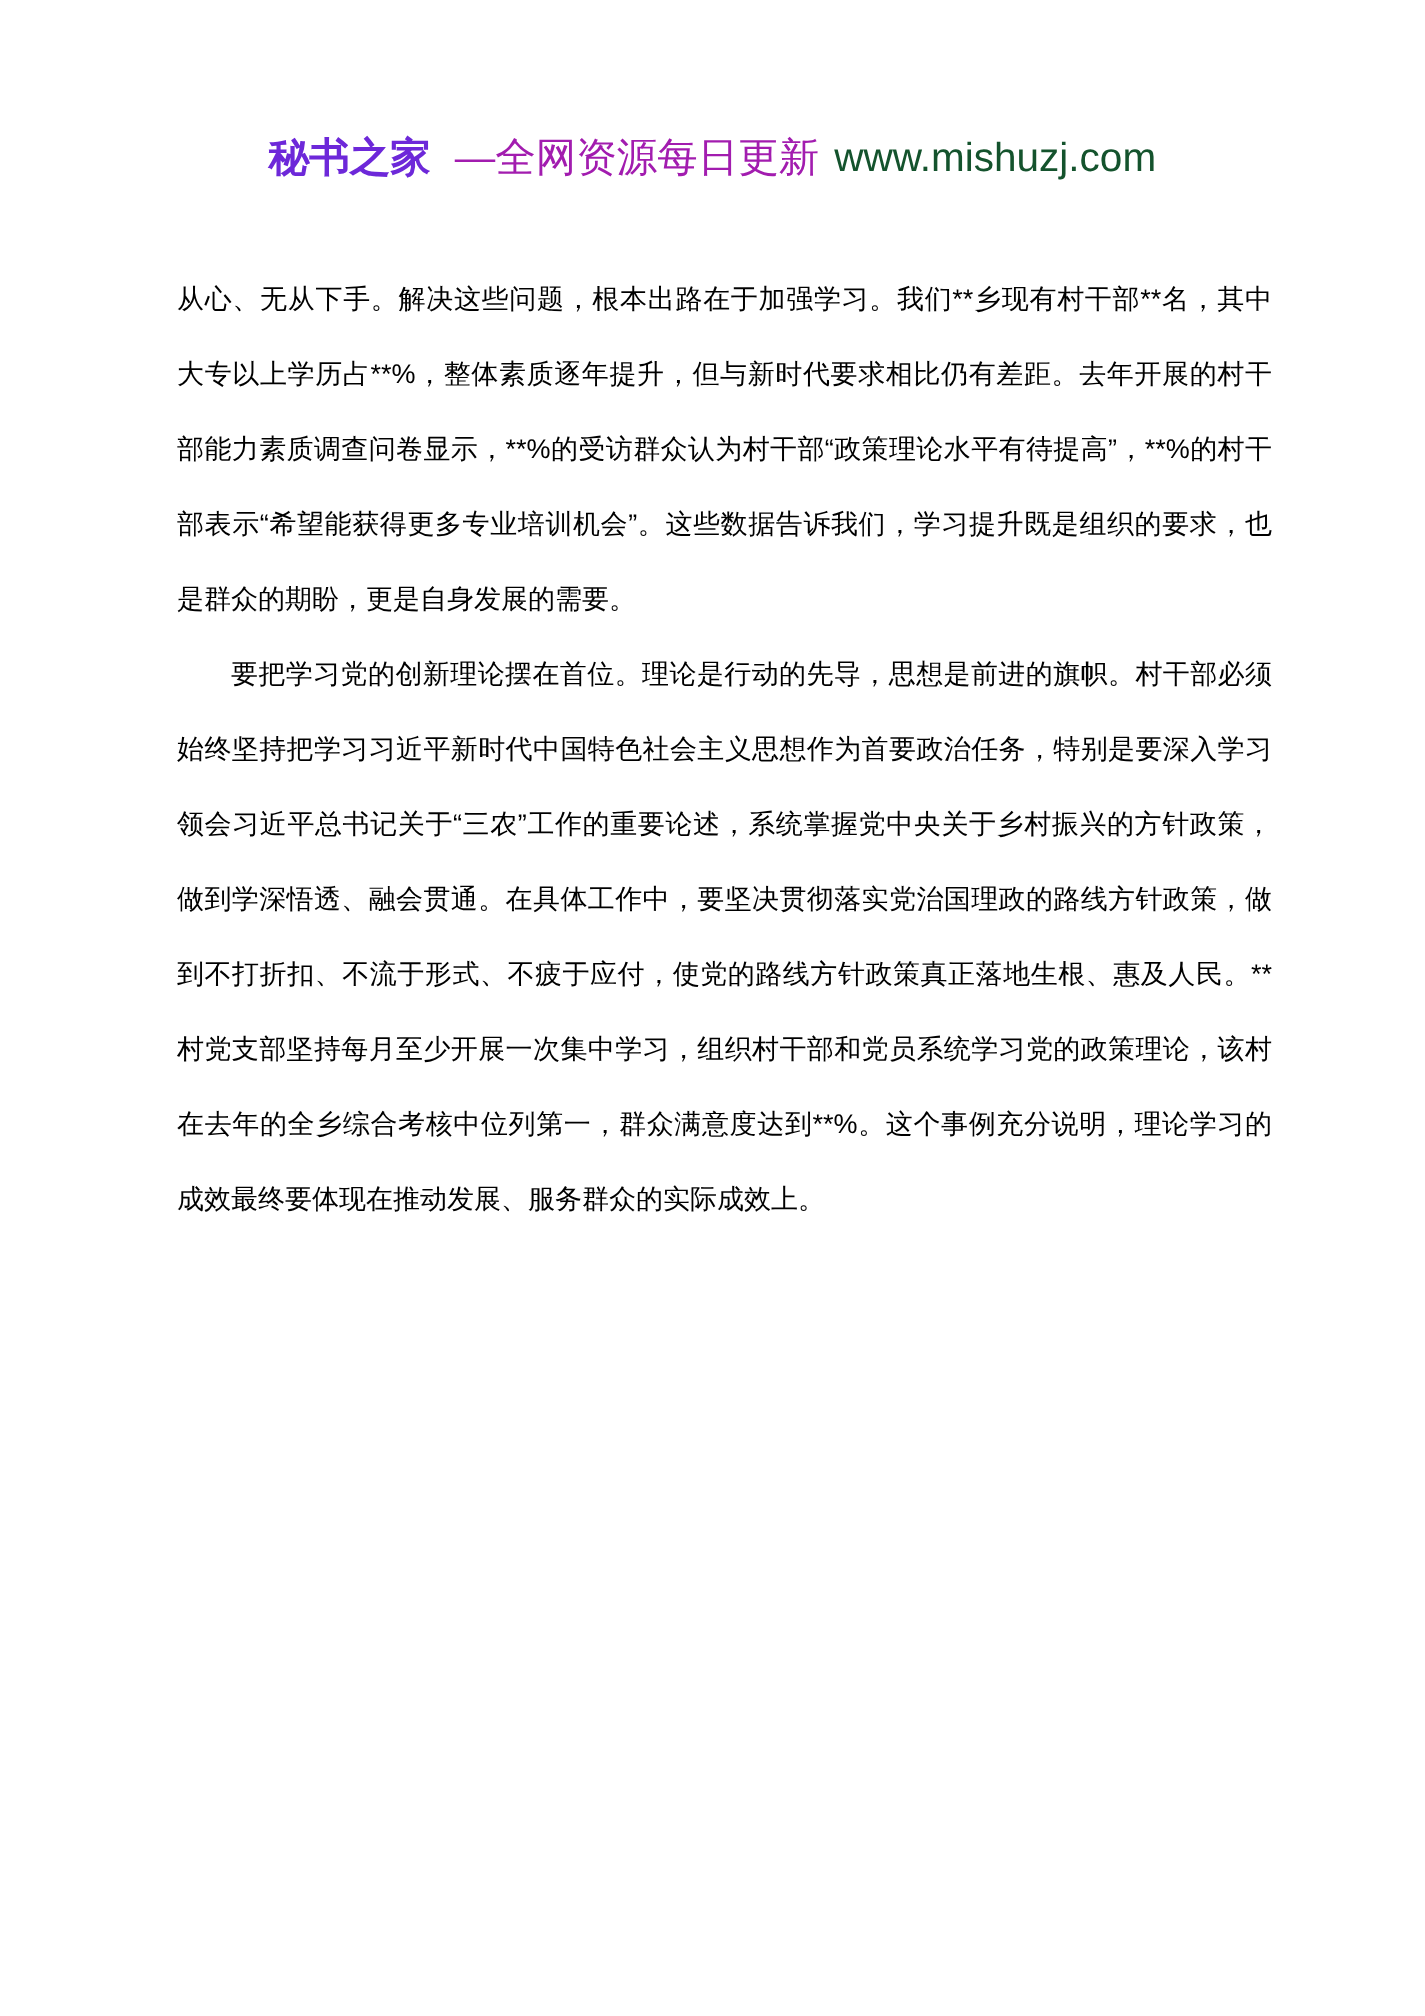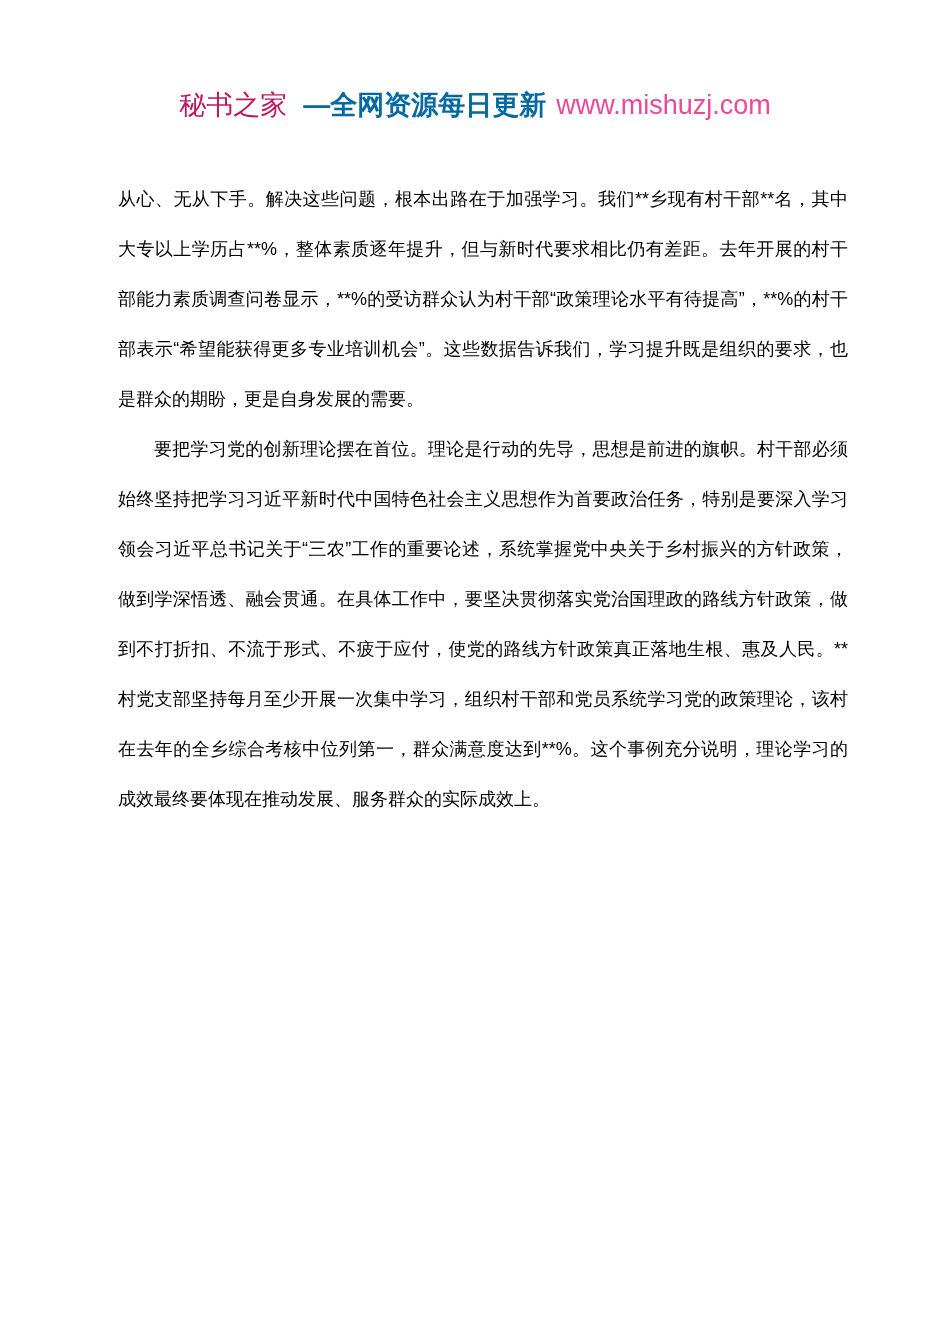--- a/index.html
+++ b/index.html
@@ -16,30 +16,30 @@
     overflow: hidden;
   }
   .page-header {
     padding-top: 86px;
     text-align: center;
     font-size: 27px;
     line-height: 38px;
     white-space: nowrap;
   }
   .brand {
-    color: #be185d;
-    font-weight: 400;
+    color: #6d28d9;
+    font-weight: 700;
   }
   .tagline {
-    color: #0369a1;
-    font-weight: 700;
+    color: #a21caf;
+    font-weight: 400;
     margin-left: 16px;
   }
   .site-url {
-    color: #ec4899;
+    color: #14532d;
     font-weight: 400;
     margin-left: 10px;
     text-decoration: none;
   }
   .document-body {
     margin-left: 118px;
     margin-top: 50px;
     width: 730px;
     font-size: 18px;
     line-height: 50px;

